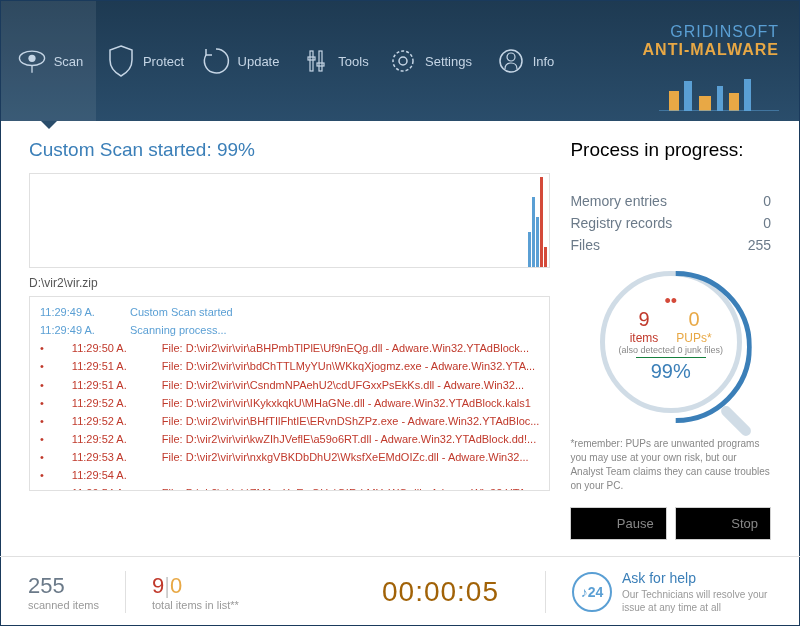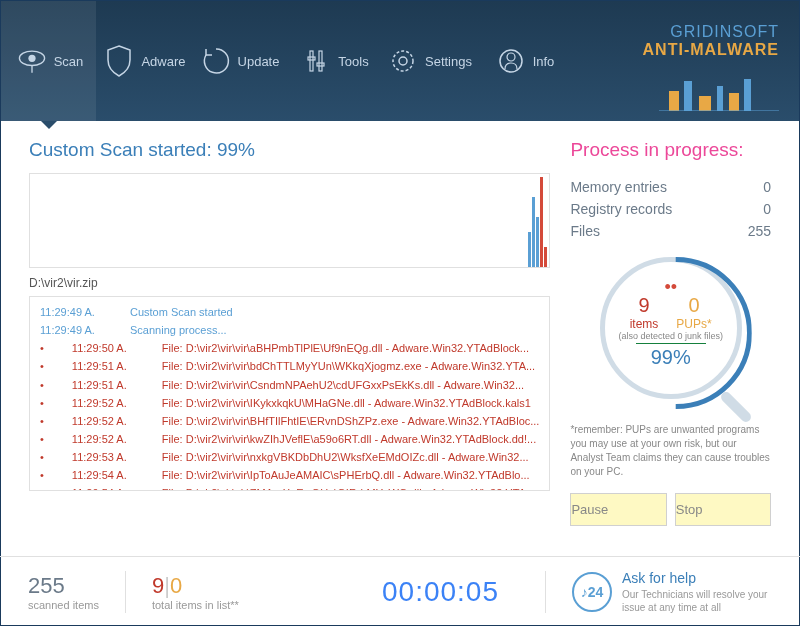--- a/index.html
+++ b/index.html
@@ -23,44 +23,44 @@
 .bar.blue{background:#5a9fd4}
 .bar.red{background:#d44a3a}
 .path-label{color:#555;font-size:12px;margin-bottom:6px}
 .log-box{border:1px solid #e0e0e0;height:195px;overflow-y:auto;padding:6px 10px;font-size:11px;line-height:1.65}
 .log-row{display:flex;gap:24px}
 .log-time{width:66px;flex-shrink:0}
 .log-msg{overflow:hidden;white-space:nowrap;text-overflow:ellipsis}
 .log-row.info{color:#5a9fd4}
 .log-row.threat{color:#c0392b}
 .log-row.threat::before{content:"•";margin-right:4px;color:#c0392b}
-.proc-title{color:#ec4899;font-size:19px;font-weight:400;margin-bottom:18px}
+.proc-title{color:#000000;font-size:19px;font-weight:400;margin-bottom:32px}
 .stat-row{display:flex;justify-content:space-between;color:#6b7a89;font-size:14px;margin-bottom:6px}
 .gauge-wrap{display:flex;justify-content:center;margin-top:18px;position:relative}
 .gauge{width:142px;height:142px;border-radius:50%;border:5px solid #d0dce6;display:flex;flex-direction:column;align-items:center;justify-content:center;position:relative;background:#fff}
 .gauge::before{content:"";position:absolute;top:-5px;left:-5px;width:142px;height:142px;border-radius:50%;border:5px solid transparent;border-top-color:#3b7fb8;border-right-color:#3b7fb8;border-bottom-color:#3b7fb8;border-left-color:#3b7fb8;clip-path:polygon(50% 0,100% 0,100% 100%,50% 100%,50% 50%)}
 .gauge-handle{position:absolute;bottom:-18px;right:-18px;width:38px;height:10px;background:#d0dce6;border-radius:5px;transform:rotate(45deg)}
 .gauge-dots{color:#d44a3a;font-size:18px;line-height:0.5;margin-top:-4px}
 .gauge-nums{display:flex;gap:18px;margin-top:2px}
 .gauge-col{text-align:center}
 .gauge-val{font-size:20px;font-weight:400}
 .gauge-lbl{font-size:12px}
 .red-t{color:#c0392b}
 .orange-t{color:#e8a845}
 .gauge-sub{font-size:9px;color:#888;text-align:center;margin-top:1px;line-height:1.1}
 .gauge-pct{color:#3b7fb8;font-size:20px;margin-top:2px;border-top:1px solid #15803d;padding-top:2px;width:70px;text-align:center}
 .note{font-size:10px;color:#888;margin-top:24px;line-height:1.4}
 .btns{display:flex;gap:8px;margin-top:14px}
-.btn{flex:1;padding:8px 0;border:1px solid #d0d0d0;background:#fef9c3;color:#888;font-size:13px;text-align:left;cursor:pointer}
+.btn{flex:1;padding:8px 12px;border:1px solid #d0d0d0;background:#000000;color:#888;font-size:13px;text-align:right;cursor:pointer}
 .footer{position:absolute;bottom:0;left:0;right:0;height:70px;border-top:1px solid #e0e0e0;display:flex;align-items:center;padding:0 28px}
 .foot-block{display:flex;flex-direction:column}
 .foot-big{font-size:22px;color:#6b7a89;font-weight:300}
 .foot-sm{font-size:11px;color:#999}
 .foot-sep{width:1px;height:42px;background:#e0e0e0;margin:0 26px}
-.timer{font-size:28px;color:#3b82f6;font-weight:300;margin-left:auto;margin-right:20px;letter-spacing:1px}
+.timer{font-size:28px;color:#a16207;font-weight:300;margin-left:auto;margin-right:20px;letter-spacing:1px}
 .help-block{display:flex;gap:10px;align-items:center}
 .help-icon{width:40px;height:40px;display:flex;align-items:center;justify-content:center;border:2px solid #5a9fd4;border-radius:50%;color:#5a9fd4;font-size:14px;font-weight:600}
 .help-txt{font-size:10px;color:#999;max-width:150px;line-height:1.3}
 .help-title{color:#3b7fb8;font-size:14px;margin-bottom:2px}
 </style>
 </head>
 <body>
 
 <div class="header">
   <div class="nav-item active">
@@ -72,21 +72,21 @@
         </svg>
       </span>
     <span>Scan</span>
   </div>
   <div class="nav-item">
     <span class="nav-icon">
         <svg width="30" height="34" viewBox="0 0 30 34">
           <path d="M15 2 L26 6 L26 16 Q26 26 15 32 Q4 26 4 16 L4 6 Z" fill="none" stroke="#c5d5e5" stroke-width="1.5"></path>
         </svg>
       </span>
-    <span>Adware</span>
+    <span>Protect</span>
   </div>
   <div class="nav-item">
     <span class="nav-icon">
         <svg width="32" height="32" viewBox="0 0 32 32">
           <path d="M16 4 A12 12 0 1 1 6 10" fill="none" stroke="#c5d5e5" stroke-width="1.5"></path>
           <path d="M6 4 L6 10 L12 10" fill="none" stroke="#c5d5e5" stroke-width="1.5"></path>
         </svg>
       </span>
     <span>Update</span>
   </div>
@@ -180,21 +180,20 @@
         <div class="log-row threat">
           <span class="log-time">11:29:52 A.</span>
           <span class="log-msg">File: D:\vir2\vir\vir\kwZIhJVeflE\a59o6RT.dll - Adware.Win32.YTAdBlock.dd!...</span>
         </div>
         <div class="log-row threat">
           <span class="log-time">11:29:53 A.</span>
           <span class="log-msg">File: D:\vir2\vir\vir\nxkgVBKDbDhU2\WksfXeEMdOIZc.dll - Adware.Win32...</span>
         </div>
         <div class="log-row threat">
           <span class="log-time">11:29:54 A.</span>
-          <span class="log-msg">File: D:\vir2\vir\vir\IpToAuJeAMAIC\sPHErbQ.dll - Adware.Win32.YTAdBlo...</span>
         </div>
         <div class="log-row threat">
           <span class="log-time">11:29:54 A.</span>
           <span class="log-msg">File: D:\vir2\vir\vir\ZMAruXoEwGUn\QIRrhMYuWQ.dll - Adware.Win32.YTA...</span>
         </div>
       </div>
   </div>
   <div class="right">
     <div class="proc-title">Process in progress:</div>
     <div class="stat-row">

